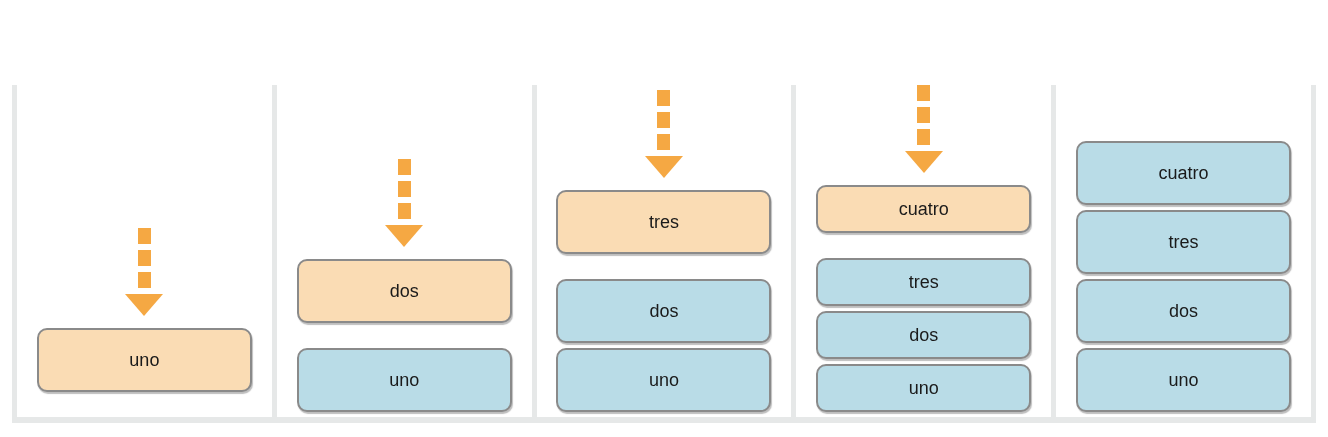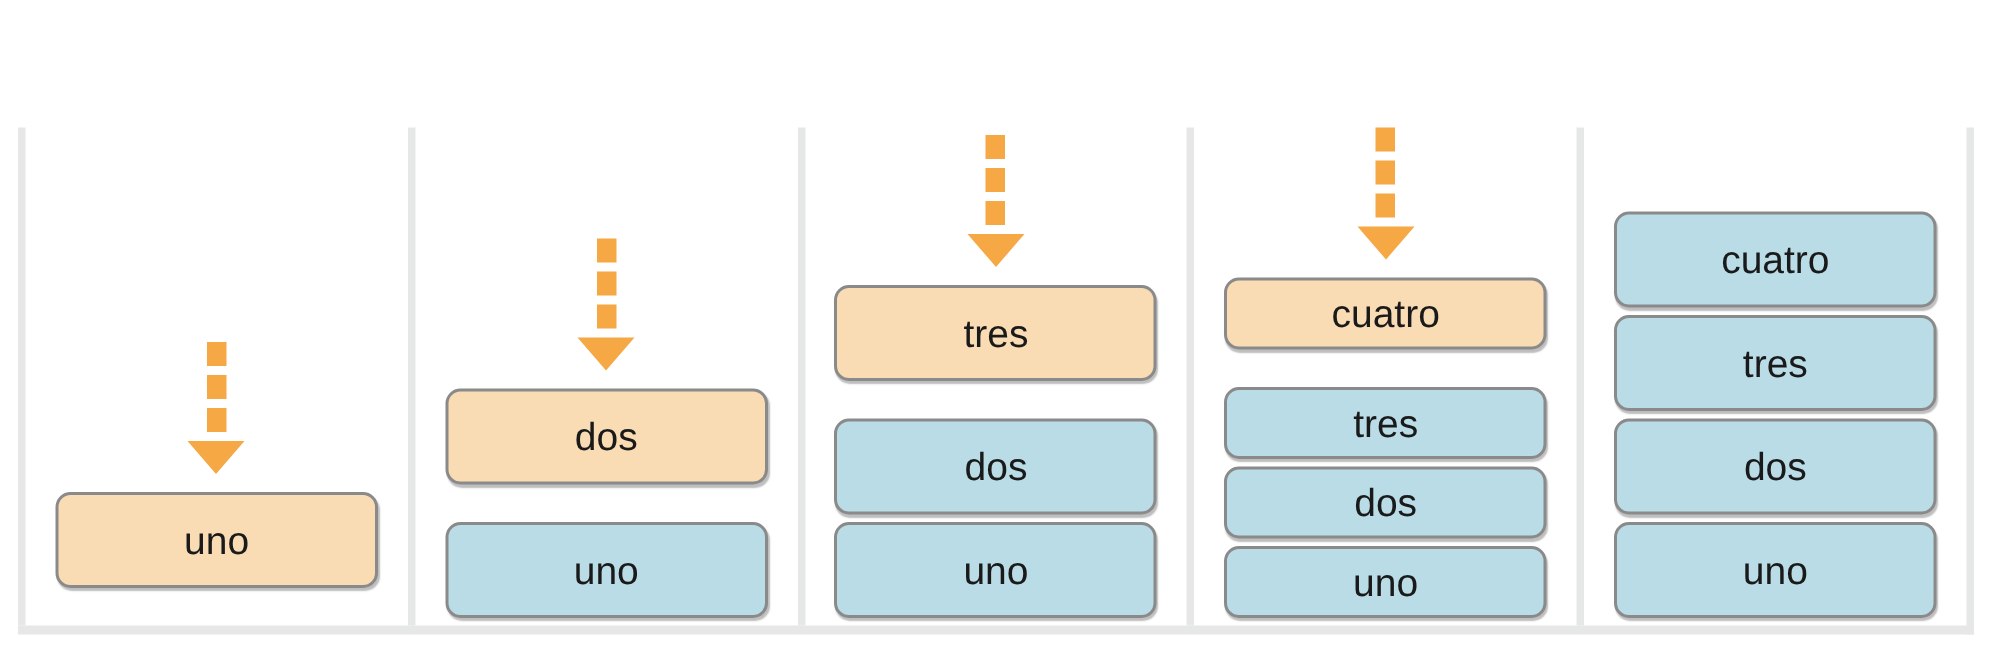--- a/index.html
+++ b/index.html
@@ -61,21 +61,21 @@
   }
   .box {
     width: 215px;
     height: 64px;
     box-sizing: border-box;
     border: 2px solid var(--box-border, #8a8a8a);
     border-radius: 10px;
     display: flex;
     align-items: center;
     justify-content: center;
-    font-size: 26px;
+    font-size: 18px;
     color: var(--text, #1a1a1a);
     box-shadow: 1px 2px 1px rgba(110, 110, 110, 0.45);
   }
   .box.pushed {
     background: var(--pushed-fill, #fadcb4);
     margin-bottom: 20px;
   }
   .box.stacked {
     background: var(--stacked-fill, #b9dce7);
     margin-top: 5px;

